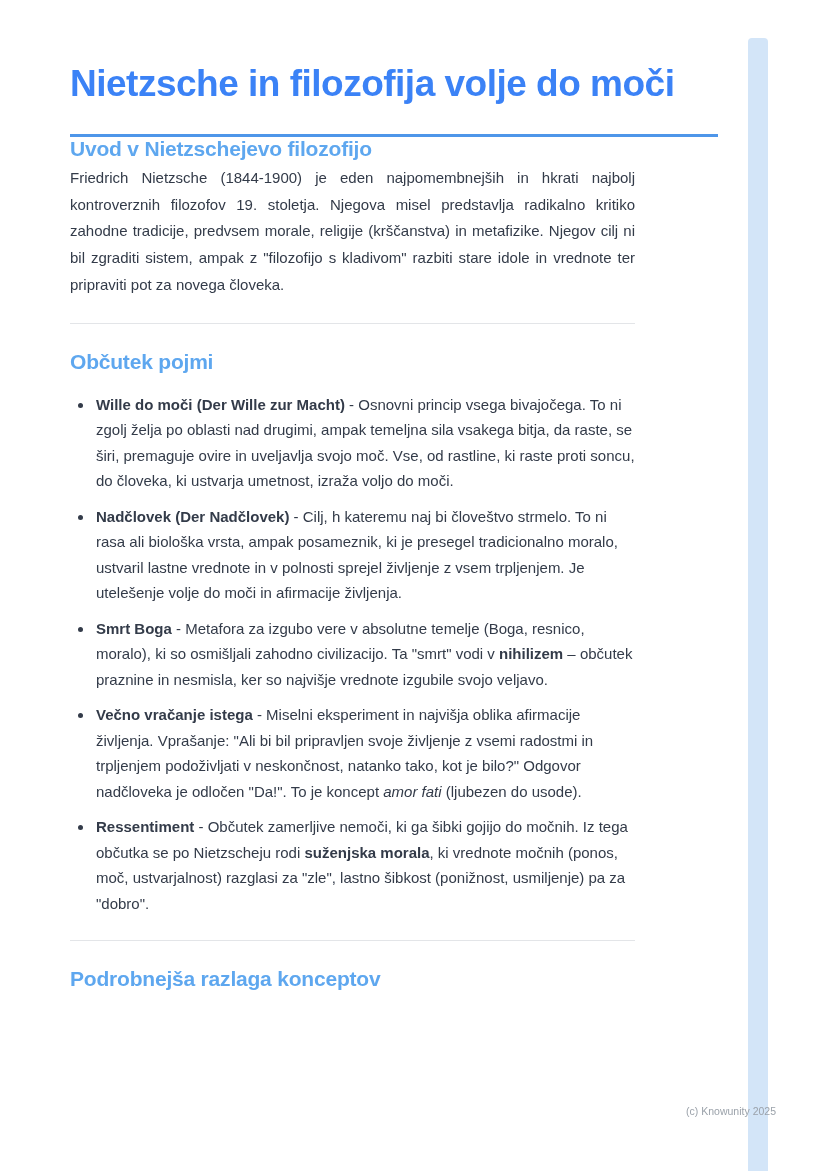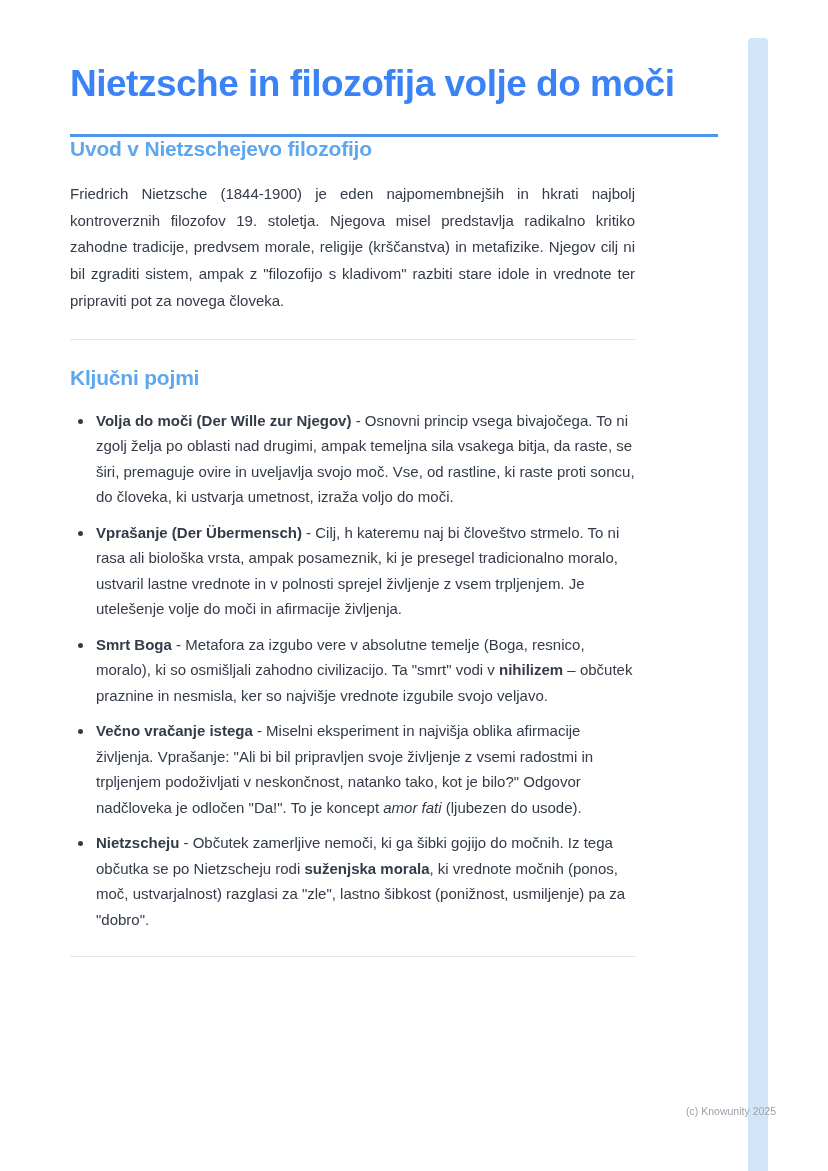--- a/index.html
+++ b/index.html
@@ -45,21 +45,21 @@
   h2.section-heading {
     font-size: 21px;
     font-weight: bold;
     color: #5ea7ef;
     letter-spacing: -0.2px;
   }
   .section-intro h2 { }
   .section-key h2 { margin-top: 26px; }
   .section-details h2 { margin-top: 26px; }
   p.body-paragraph {
-    margin-top: 20px;
+    margin-top: 4px;
     font-size: 15px;
     line-height: 1.78;
     text-align: justify;
   }
   hr.light-rule {
     border: none;
     height: 1px;
     background: #e3e5e8;
     margin-top: 24px;
   }
@@ -96,34 +96,37 @@
   <hr class="title-rule">
 
   <section class="section-intro">
     <h2 class="section-heading">Uvod v Nietzschejevo filozofijo</h2>
     <p class="body-paragraph">Friedrich Nietzsche (1844-1900) je eden najpomembnejših in hkrati najbolj kontroverznih filozofov 19. stoletja. Njegova misel predstavlja radikalno kritiko zahodne tradicije, predvsem morale, religije (krščanstva) in metafizike. Njegov cilj ni bil zgraditi sistem, ampak z "filozofijo s kladivom" razbiti stare idole in vrednote ter pripraviti pot za novega človeka.</p>
   </section>
 
   <hr class="light-rule">
 
   <section class="section-key">
-    <h2 class="section-heading">Ključni pojmi</h2>
+    <h2 class="section-heading">Občutek pojmi</h2>
     <ul class="concept-list">
 
-      <li><span class="b">Volja do moči (Der Wille zur Njegov)</span><span> - Osnovni princip vsega bivajočega. To ni zgolj želja po oblasti nad drugimi, ampak temeljna sila vsakega bitja, da raste, se širi, premaguje ovire in uveljavlja svojo moč. Vse, od rastline, ki raste proti soncu, do človeka, ki ustvarja umetnost, izraža voljo do moči.</span></li>
+      <li><span class="b">Wille do moči (Der Wille zur Macht)</span><span> - Osnovni princip vsega bivajočega. To ni zgolj želja po oblasti nad drugimi, ampak temeljna sila vsakega bitja, da raste, se širi, premaguje ovire in uveljavlja svojo moč. Vse, od rastline, ki raste proti soncu, do človeka, ki ustvarja umetnost, izraža voljo do moči.</span></li>
 
-      <li><span class="b">Vprašanje (Der Übermensch)</span><span> - Cilj, h kateremu naj bi človeštvo strmelo. To ni rasa ali biološka vrsta, ampak posameznik, ki je presegel tradicionalno moralo, ustvaril lastne vrednote in v polnosti sprejel življenje z vsem trpljenjem. Je utelešenje volje do moči in afirmacije življenja.</span></li>
+      <li><span class="b">Nadčlovek (Der Nadčlovek)</span><span> - Cilj, h kateremu naj bi človeštvo strmelo. To ni rasa ali biološka vrsta, ampak posameznik, ki je presegel tradicionalno moralo, ustvaril lastne vrednote in v polnosti sprejel življenje z vsem trpljenjem. Je utelešenje volje do moči in afirmacije življenja.</span></li>
 
       <li><span class="b">Smrt Boga</span><span> - Metafora za izgubo vere v absolutne temelje (Boga, resnico, moralo), ki so osmišljali zahodno civilizacijo. Ta "smrt" vodi v </span><span class="b">nihilizem</span><span> – občutek praznine in nesmisla, ker so najvišje vrednote izgubile svojo veljavo.</span></li>
 
       <li><span class="b">Večno vračanje istega</span><span> - Miselni eksperiment in najvišja oblika afirmacije življenja. Vprašanje: "Ali bi bil pripravljen svoje življenje z vsemi radostmi in trpljenjem podoživljati v neskončnost, natanko tako, kot je bilo?" Odgovor nadčloveka je odločen "Da!". To je koncept </span><span class="i">amor fati</span><span> (ljubezen do usode).</span></li>
 
-      <li><span class="b">Nietzscheju</span><span> - Občutek zamerljive nemoči, ki ga šibki gojijo do močnih. Iz tega občutka se po Nietzscheju rodi </span><span class="b">suženjska morala</span><span>, ki vrednote močnih (ponos, moč, ustvarjalnost) razglasi za "zle", lastno šibkost (ponižnost, usmiljenje) pa za "dobro".</span></li>
+      <li><span class="b">Ressentiment</span><span> - Občutek zamerljive nemoči, ki ga šibki gojijo do močnih. Iz tega občutka se po Nietzscheju rodi </span><span class="b">suženjska morala</span><span>, ki vrednote močnih (ponos, moč, ustvarjalnost) razglasi za "zle", lastno šibkost (ponižnost, usmiljenje) pa za "dobro".</span></li>
 
     </ul>
   </section>
 
   <hr class="light-rule">
 
+  <section class="section-details">
+    <h2 class="section-heading">Podrobnejša razlaga konceptov</h2>
+  </section>
 
 </main>
 
 <div class="footer-credit">(c) Knowunity 2025</div>
 
 </body></html>

